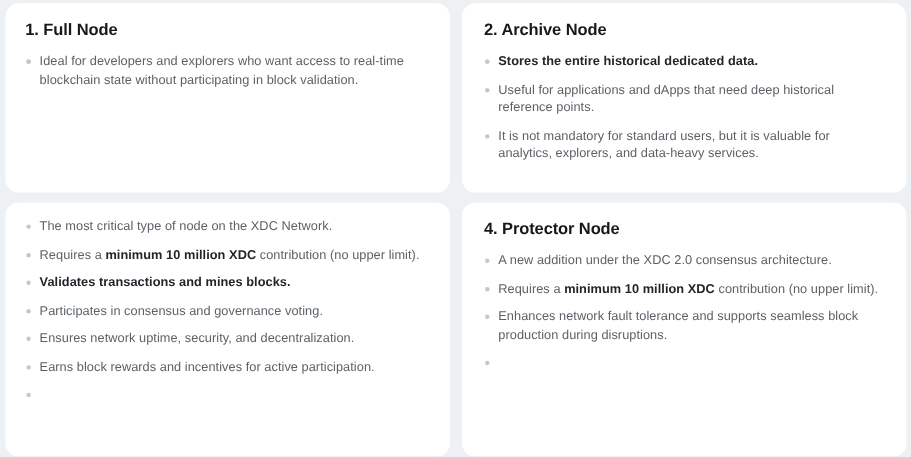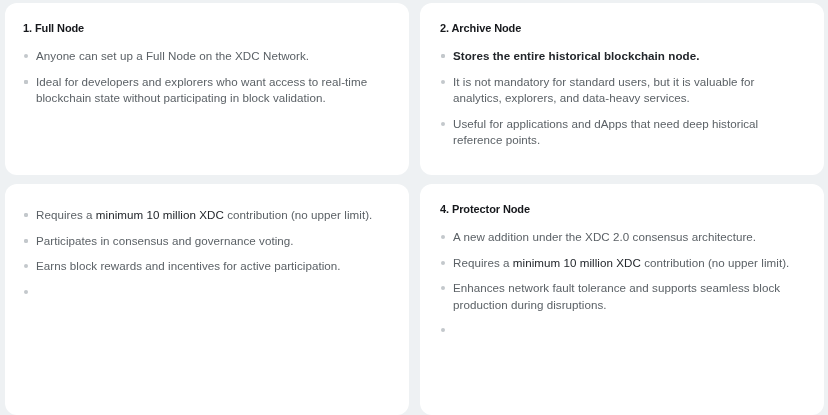--- a/index.html
+++ b/index.html
@@ -42,21 +42,21 @@
     background: #ffffff;
     border-radius: 12px;
     box-sizing: border-box;
     padding: 14px 22px 10px 18px;
     overflow: hidden;
   }
   .slot-right .node-card { padding-left: 20px; padding-right: 22px; }
 
   .card-title {
     margin: 0 0 9px 0;
-    font-size: 11px;
+    font-size: 15px;
     line-height: 22px;
     font-weight: bold;
     color: #16181c;
     letter-spacing: -0.1px;
   }
 
   .bullet-list {
     list-style: none;
     margin: 0;
     padding: 0;
@@ -83,60 +83,60 @@
     background: #c3c8cc;
   }
 
   .bullet-text strong,
   .bullet-item.is-bold .bullet-text {
     font-weight: bold;
     color: #22262b;
   }
   .bullet-text em {
     font-style: normal;
-    font-weight: normal;
+    font-weight: bold;
     color: #22262b;
   }
 </style>
 </head>
 <body>
 
 <div id="node-grid">
 
   <div class="card-slot slot-left slot-top">
     <div class="node-card">
       <h2 class="card-title">1. Full Node</h2>
       <ul class="bullet-list">
-          <li class="bullet-item"><span class="bullet-dot"></span><span class="bullet-text">Anyone can set up a Full Node on the XDC Network.</span></li>
           <li class="bullet-item is-bold"><span class="bullet-dot"></span></li>
           <li class="bullet-item"><span class="bullet-dot"></span></li>
           <li class="bullet-item"><span class="bullet-dot"></span><span class="bullet-text">Ideal for developers and explorers who want access to real-time blockchain state without participating in block validation.</span></li>
         </ul>
     </div>
   </div>
 
   <div class="card-slot slot-right slot-top">
     <div class="node-card">
       <h2 class="card-title">2. Archive Node</h2>
       <ul class="bullet-list">
           <li class="bullet-item"><span class="bullet-dot"></span></li>
-          <li class="bullet-item is-bold"><span class="bullet-dot"></span><span class="bullet-text">Stores the entire historical blockchain node.</span></li>
+          <li class="bullet-item is-bold"><span class="bullet-dot"></span><span class="bullet-text">Stores the entire historical dedicated data.</span></li>
+          <li class="bullet-item"><span class="bullet-dot"></span><span class="bullet-text">Useful for applications and dApps that need deep historical reference points.</span></li>
           <li class="bullet-item"><span class="bullet-dot"></span><span class="bullet-text">It is not mandatory for standard users, but it is valuable for analytics, explorers, and data-heavy services.</span></li>
-          <li class="bullet-item"><span class="bullet-dot"></span><span class="bullet-text">Useful for applications and dApps that need deep historical reference points.</span></li>
         </ul>
     </div>
   </div>
 
   <div class="card-slot slot-left slot-bottom">
     <div class="node-card">
       <ul class="bullet-list">
-          <li class="bullet-item"><span class="bullet-dot"></span></li>
+          <li class="bullet-item"><span class="bullet-dot"></span><span class="bullet-text">The most critical type of node on the XDC Network.</span></li>
           <li class="bullet-item"><span class="bullet-dot"></span><span class="bullet-text">Requires a <em>minimum 10 million XDC</em> contribution (no upper limit).</span></li>
-          <li class="bullet-item is-bold"><span class="bullet-dot"></span></li>
+          <li class="bullet-item is-bold"><span class="bullet-dot"></span><span class="bullet-text">Validates transactions and mines blocks.</span></li>
           <li class="bullet-item"><span class="bullet-dot"></span><span class="bullet-text">Participates in consensus and governance voting.</span></li>
+          <li class="bullet-item"><span class="bullet-dot"></span><span class="bullet-text">Ensures network uptime, security, and decentralization.</span></li>
           <li class="bullet-item"><span class="bullet-dot"></span><span class="bullet-text">Earns block rewards and incentives for active participation.</span></li>
           <li class="bullet-item"><span class="bullet-dot"></span></li>
         </ul>
     </div>
   </div>
 
   <div class="card-slot slot-right slot-bottom">
     <div class="node-card">
       <h2 class="card-title">4. Protector Node</h2>
       <ul class="bullet-list">

